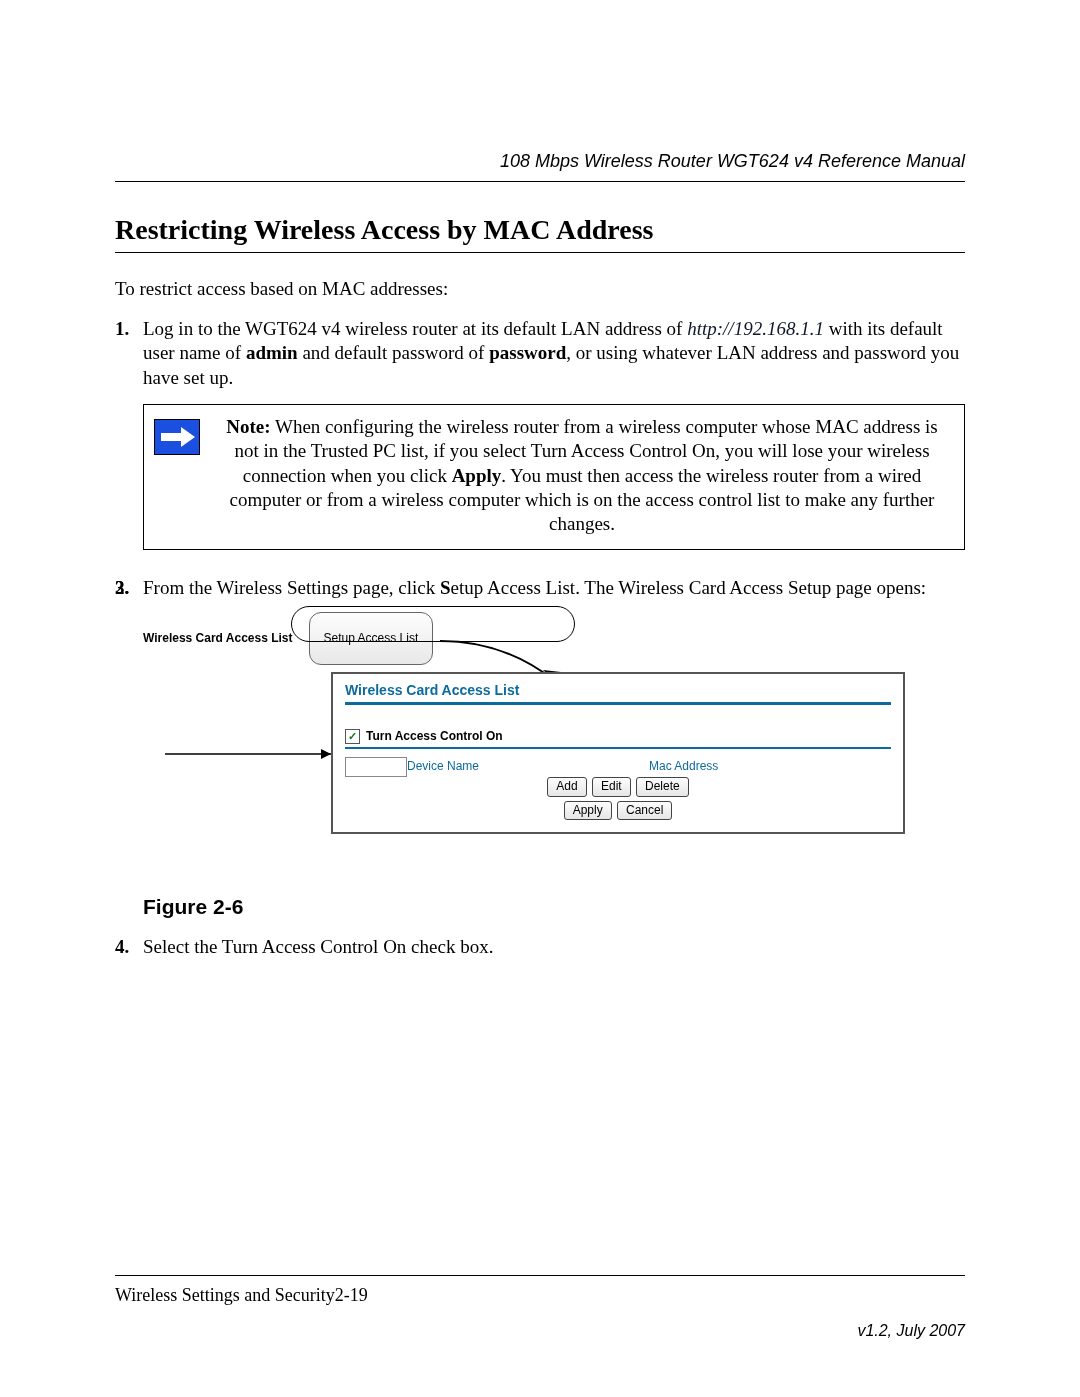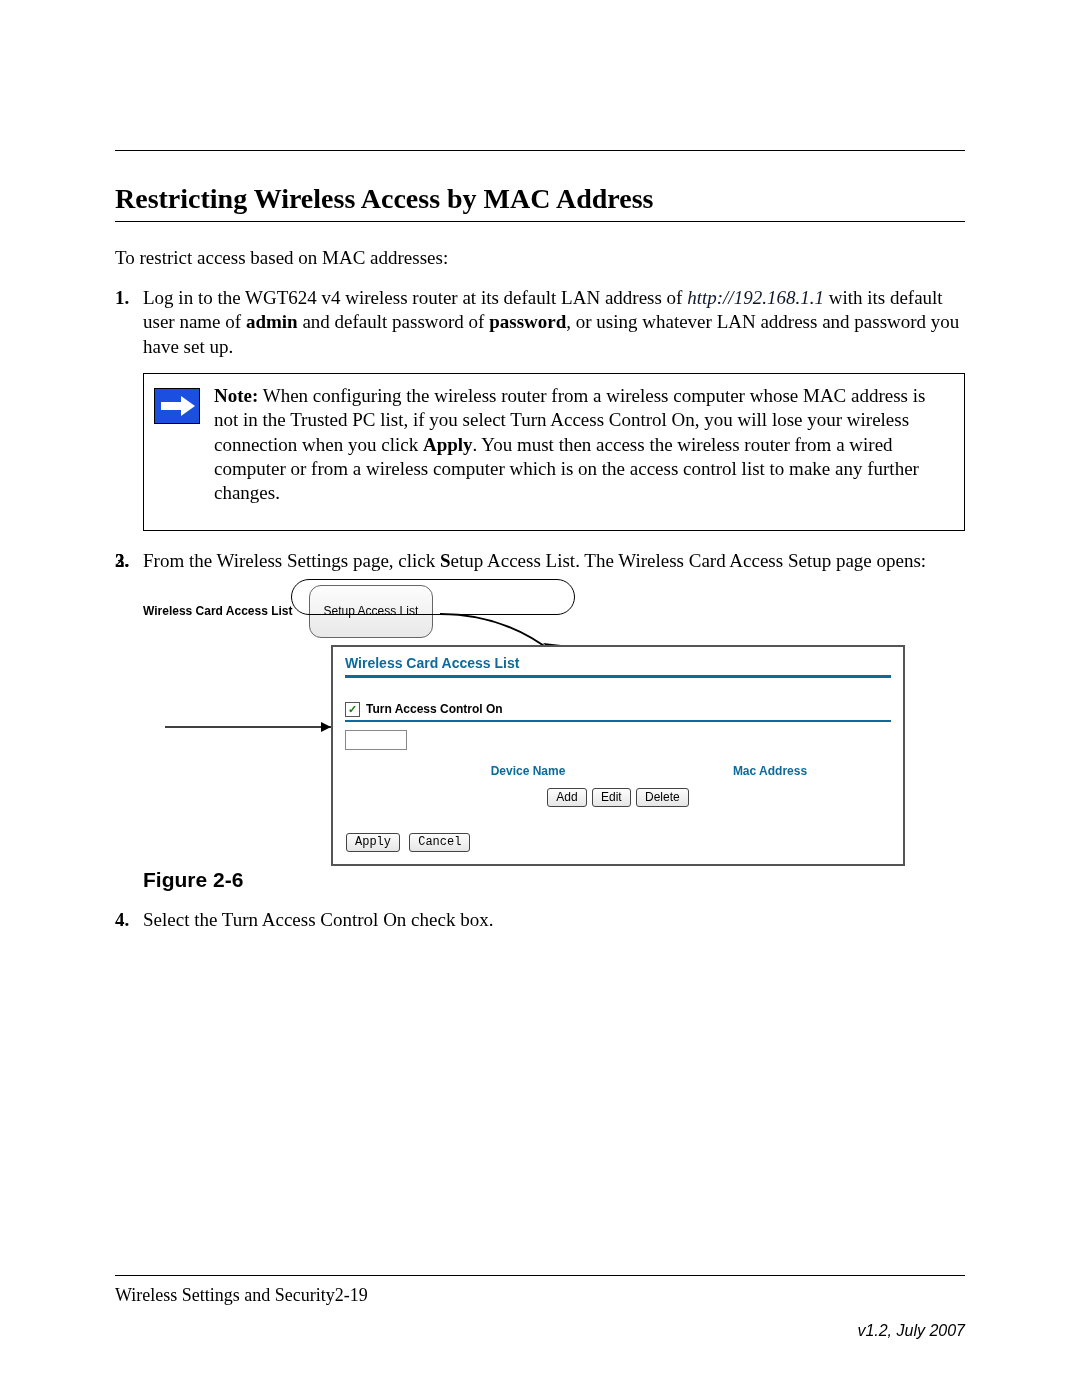--- a/index.html
+++ b/index.html
@@ -58,24 +58,25 @@
     position: absolute;
     left: 0;
     top: 0;
     font-weight: bold;
     font-family: "Times New Roman", Times, serif;
   }
   .b { font-weight: bold; }
   a.ip { color: #0f172a; font-style: italic; text-decoration: none; }
   .note-box {
     border: 1px solid #000;
-    margin: 14px 0 18px 0;
-    display: flex;
-    padding: 10px 14px 24px 10px;
+    margin: 14px 0 26px 0;
+    display: flex;
+    padding: 10px 14px 12px 10px;
     gap: 14px;
+    text-align: center;
   }
   .note-icon {
     flex: 0 0 44px;
     height: 34px;
     background: #1a4fe0;
     border: 1px solid #000;
     margin-top: 4px;
     position: relative;
   }
   .note-icon svg { position: absolute; inset: 0; width: 100%; height: 100%; }
@@ -172,42 +173,40 @@
     margin-top: 2px;
   }
   .tbl-head .left {
     width: 60px;
     height: 18px;
     border: 1px solid #888;
   }
   .tbl-head .mid,
   .tbl-head .right {
     flex: 1;
-    text-align: center;
     color: #0d6b9c;
-    font-weight: bold;
+    font-weight: normal;
     font-size: 12px;
     padding-top: 2px;
-    margin-top: 32px;
   }
   .btn-row {
     text-align: center;
-    margin-top: 8px;
+    margin-top: 0;
   }
   .btn-row .btn,
   .btn-row2 .btn {
     display: inline-block;
     border: 1px solid #444;
     border-radius: 3px;
     padding: 1px 8px;
     background: linear-gradient(#fdfdfd,#e6e6e6);
     font-size: 12px;
     margin: 0 1px;
   }
-  .btn-row2 { text-align: left; margin-top: 26px; font-family: Liberation Mono, monospace; }
+  .btn-row2 { text-align: center; margin-top: 4px; }
   .fig-caption {
     font-family: Arial, Helvetica, sans-serif;
     font-weight: bold;
     font-size: 21px;
     margin: 6px 0 14px 0;
   }
   
   .footer {
     position: absolute;
     left: 115px; right: 115px;
@@ -228,20 +227,21 @@
     font-style: italic;
     font-size: 16px;
     margin-top: 14px;
   }
 </style>
 </head>
 <body>
 
 <div class="page">
 
+  <div class="running-head">108 Mbps Wireless Router WGT624 v4 Reference Manual</div>
   <hr class="top-rule">
 
   <h1 class="section-title">Restricting Wireless Access by MAC Address</h1>
   <hr class="under-rule">
 
   <p class="intro">To restrict access based on MAC addresses:</p>
 
   <ol class="steps">
 
     <li>

